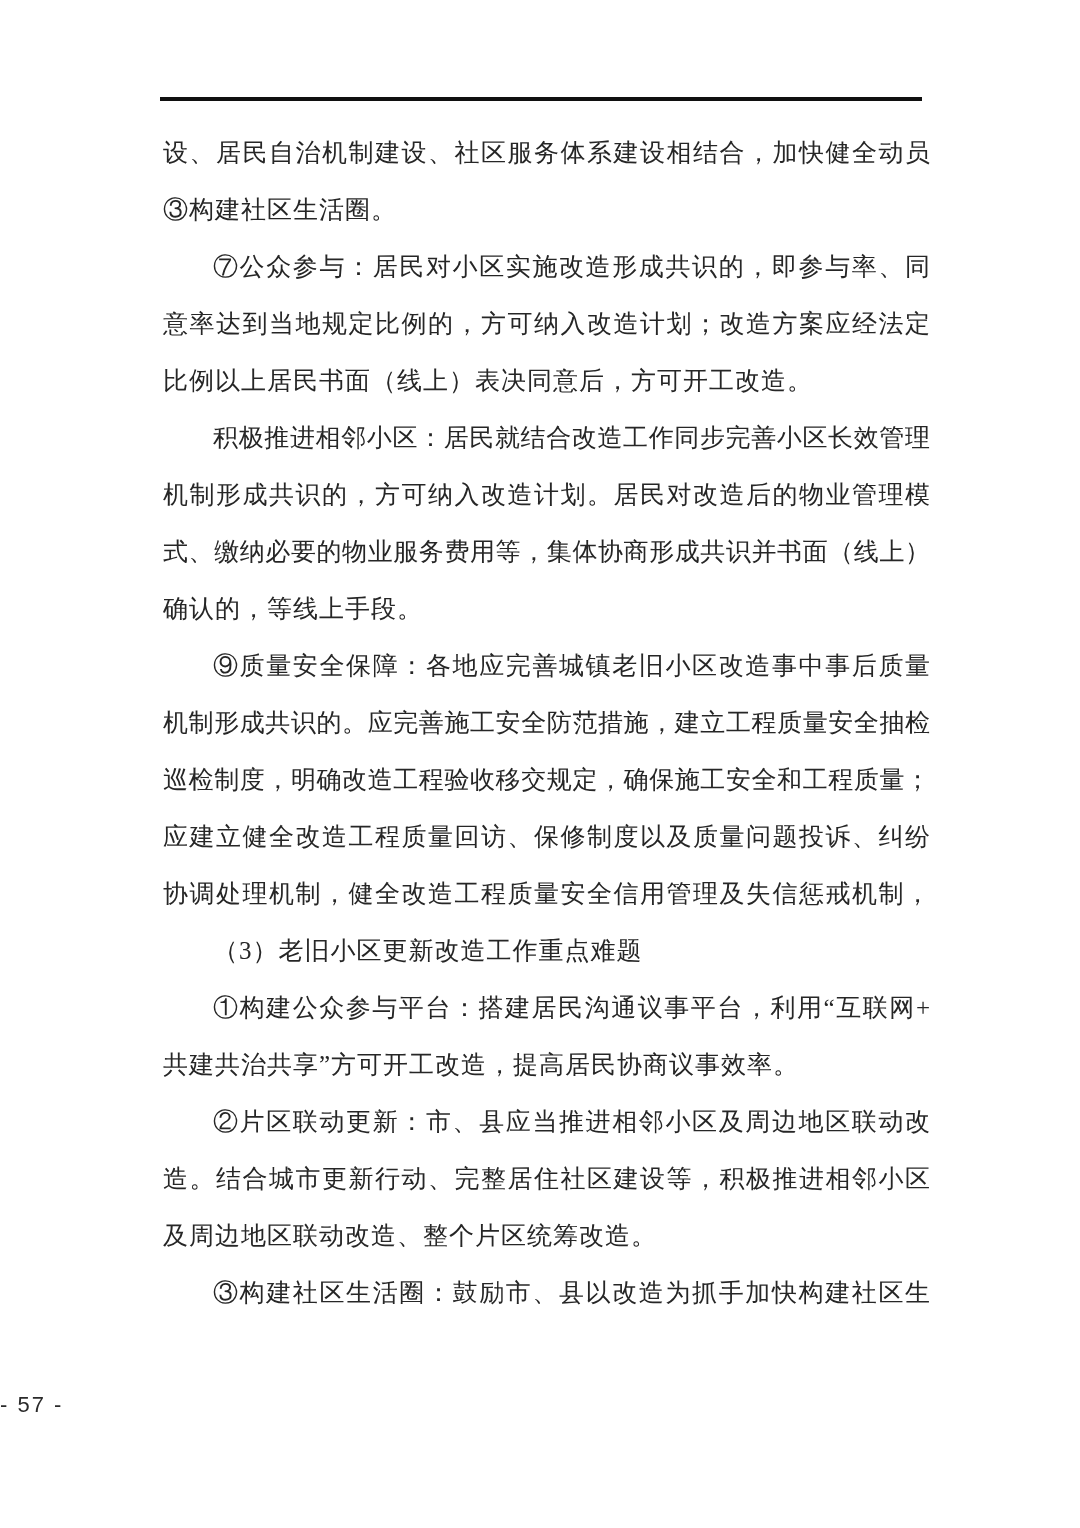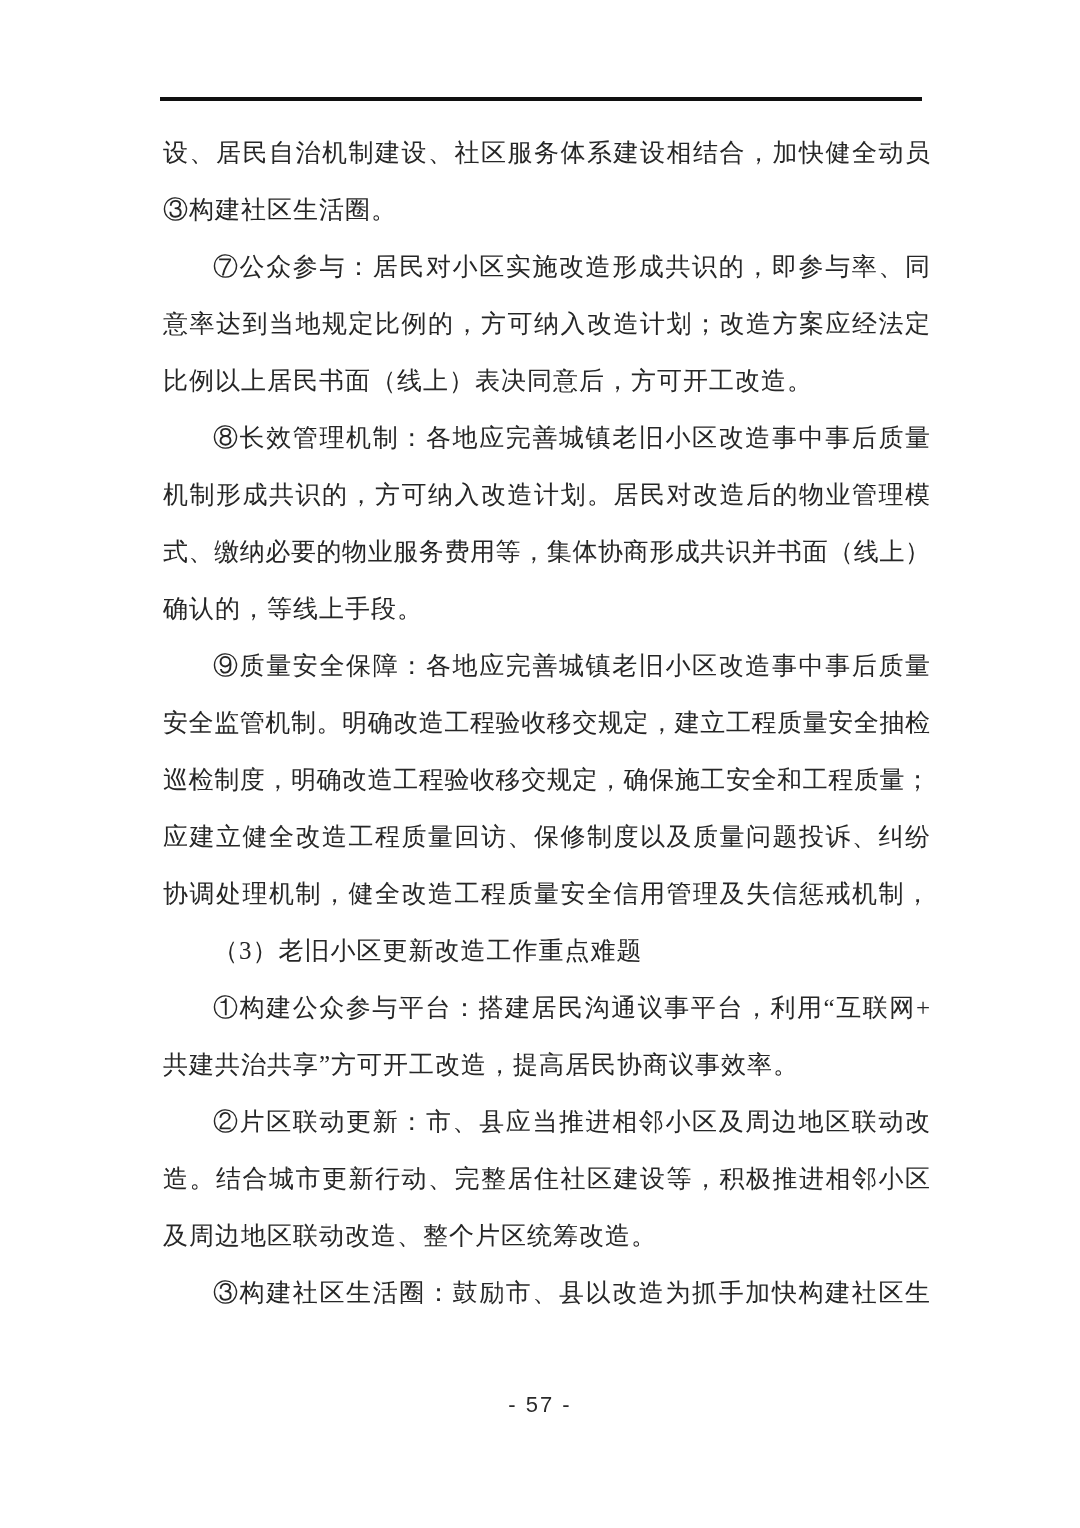--- a/index.html
+++ b/index.html
@@ -46,44 +46,44 @@
     letter-spacing: 1px;
   }
   .line.indent {
     padding-left: 50px;
   }
   .footer {
     position: absolute;
     left: 0;
     top: 1392px;
     width: 1080px;
-    text-align: center;
+    text-align: left;
     font-size: 22px;
     color: #2a2a2a;
     font-family: "Liberation Sans", "DejaVu Sans", sans-serif;
     letter-spacing: 2px;
   }
 </style>
 </head>
 <body>
 
 <div class="page">
   <div class="rule"></div>
   <div class="content">
       <div class="line fill">设、居民自治机制建设、社区服务体系建设相结合，加快健全动员</div>
       <div class="line end">③构建社区生活圈。</div>
       <div class="line fill indent">⑦公众参与：居民对小区实施改造形成共识的，即参与率、同</div>
       <div class="line fill">意率达到当地规定比例的，方可纳入改造计划；改造方案应经法定</div>
       <div class="line end">比例以上居民书面（线上）表决同意后，方可开工改造。</div>
-      <div class="line fill indent">⑧长效管理机制：各地应完善城镇老旧小区改造事中事后质量</div>
+      <div class="line fill indent">积极推进相邻小区：居民就结合改造工作同步完善小区长效管理</div>
       <div class="line fill">机制形成共识的，方可纳入改造计划。居民对改造后的物业管理模</div>
       <div class="line fill">式、缴纳必要的物业服务费用等，集体协商形成共识并书面（线上）</div>
       <div class="line end">确认的，等线上手段。</div>
       <div class="line fill indent">⑨质量安全保障：各地应完善城镇老旧小区改造事中事后质量</div>
-      <div class="line fill">安全监管机制。明确改造工程验收移交规定，建立工程质量安全抽检</div>
+      <div class="line fill">机制形成共识的。应完善施工安全防范措施，建立工程质量安全抽检</div>
       <div class="line fill">巡检制度，明确改造工程验收移交规定，确保施工安全和工程质量；</div>
       <div class="line fill">应建立健全改造工程质量回访、保修制度以及质量问题投诉、纠纷</div>
       <div class="line fill">协调处理机制，健全改造工程质量安全信用管理及失信惩戒机制，</div>
       <div class="line end indent">（3）老旧小区更新改造工作重点难题</div>
       <div class="line fill indent">①构建公众参与平台：搭建居民沟通议事平台，利用“互联网+</div>
       <div class="line end">共建共治共享”方可开工改造，提高居民协商议事效率。</div>
       <div class="line fill indent">②片区联动更新：市、县应当推进相邻小区及周边地区联动改</div>
       <div class="line fill">造。结合城市更新行动、完整居住社区建设等，积极推进相邻小区</div>
       <div class="line end">及周边地区联动改造、整个片区统筹改造。</div>
       <div class="line fill indent">③构建社区生活圈：鼓励市、县以改造为抓手加快构建社区生</div>

